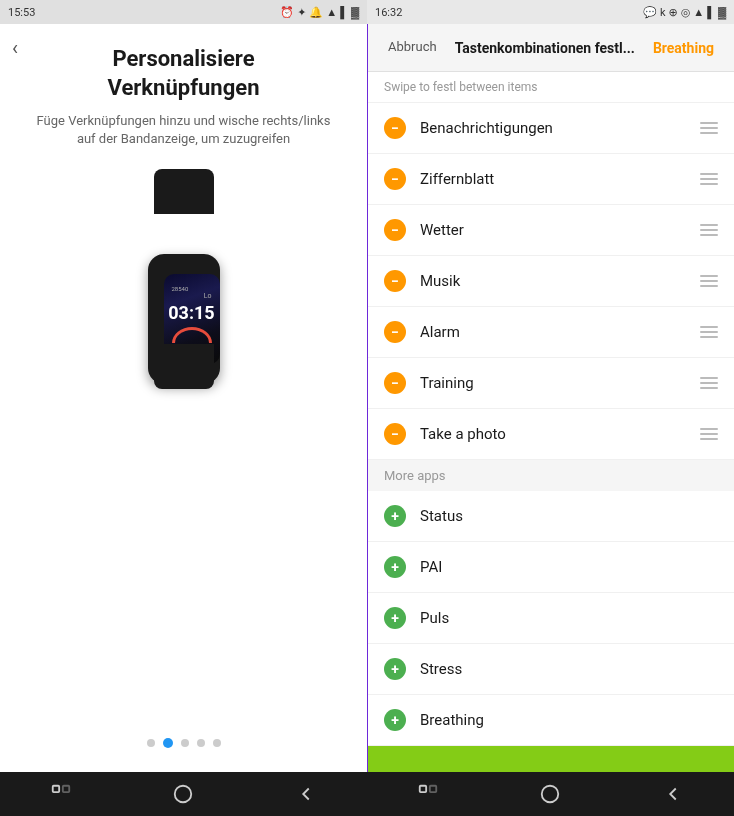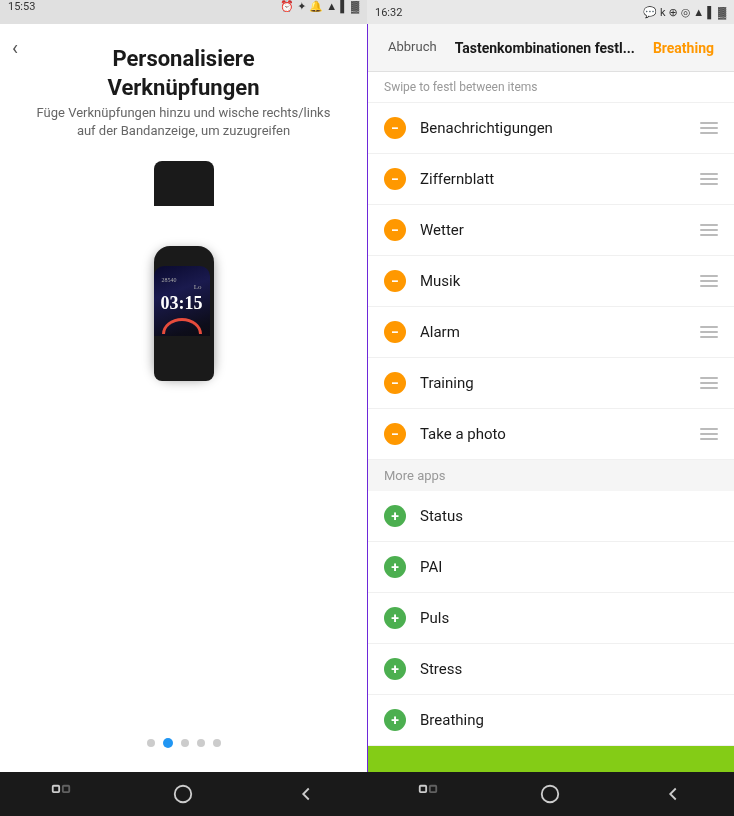--- a/index.html
+++ b/index.html
@@ -16,21 +16,21 @@
     
     .status-bars {
       display: flex;
       height: 24px;
       background: #e8e8e8;
     }
     .status-bar-left {
       flex: 1;
       background: #e0e0e0;
       display: flex;
-      align-items: flex-start;
+      align-items: center;
       padding: 0 8px;
       font-size: 11px;
       color: #333;
       gap: 4px;
     }
     .status-bar-right {
       flex: 1;
       background: #e8e8e8;
       display: flex;
       align-items: center;
@@ -77,44 +77,43 @@
       font-weight: bold;
       color: #1a1a1a;
       text-align: center;
       margin-top: 5px;
       line-height: 1.3;
     }
     .left-subtitle {
       font-size: 13px;
       color: #666;
       text-align: center;
-      margin-top: 2px;
+      margin-top: 10px;
       line-height: 1.4;
       padding: 0 20px;
     }
     .watch-image {
       margin-top: 20px;
       width: 140px;
       height: 210px;
       position: relative;
     }
     
     .watch-body {
-      width: 60px;
+      width: 72px;
       height: 130px;
       background: #1a1a1a;
       border-radius: 16px;
       margin: 0 auto;
       position: relative;
       top: 40px;
       display: flex;
       align-items: center;
-      justify-content: flex-start;
+      justify-content: flex-end;
       box-shadow: 0 4px 12px rgba(0,0,0,0.4);
-      font-family: Liberation Serif, serif;
     }
     .watch-band-top {
       width: 60px;
       height: 45px;
       background: #1a1a1a;
       border-radius: 8px 8px 0 0;
       margin: 0 auto;
       position: relative;
     }
     .watch-band-bottom {

